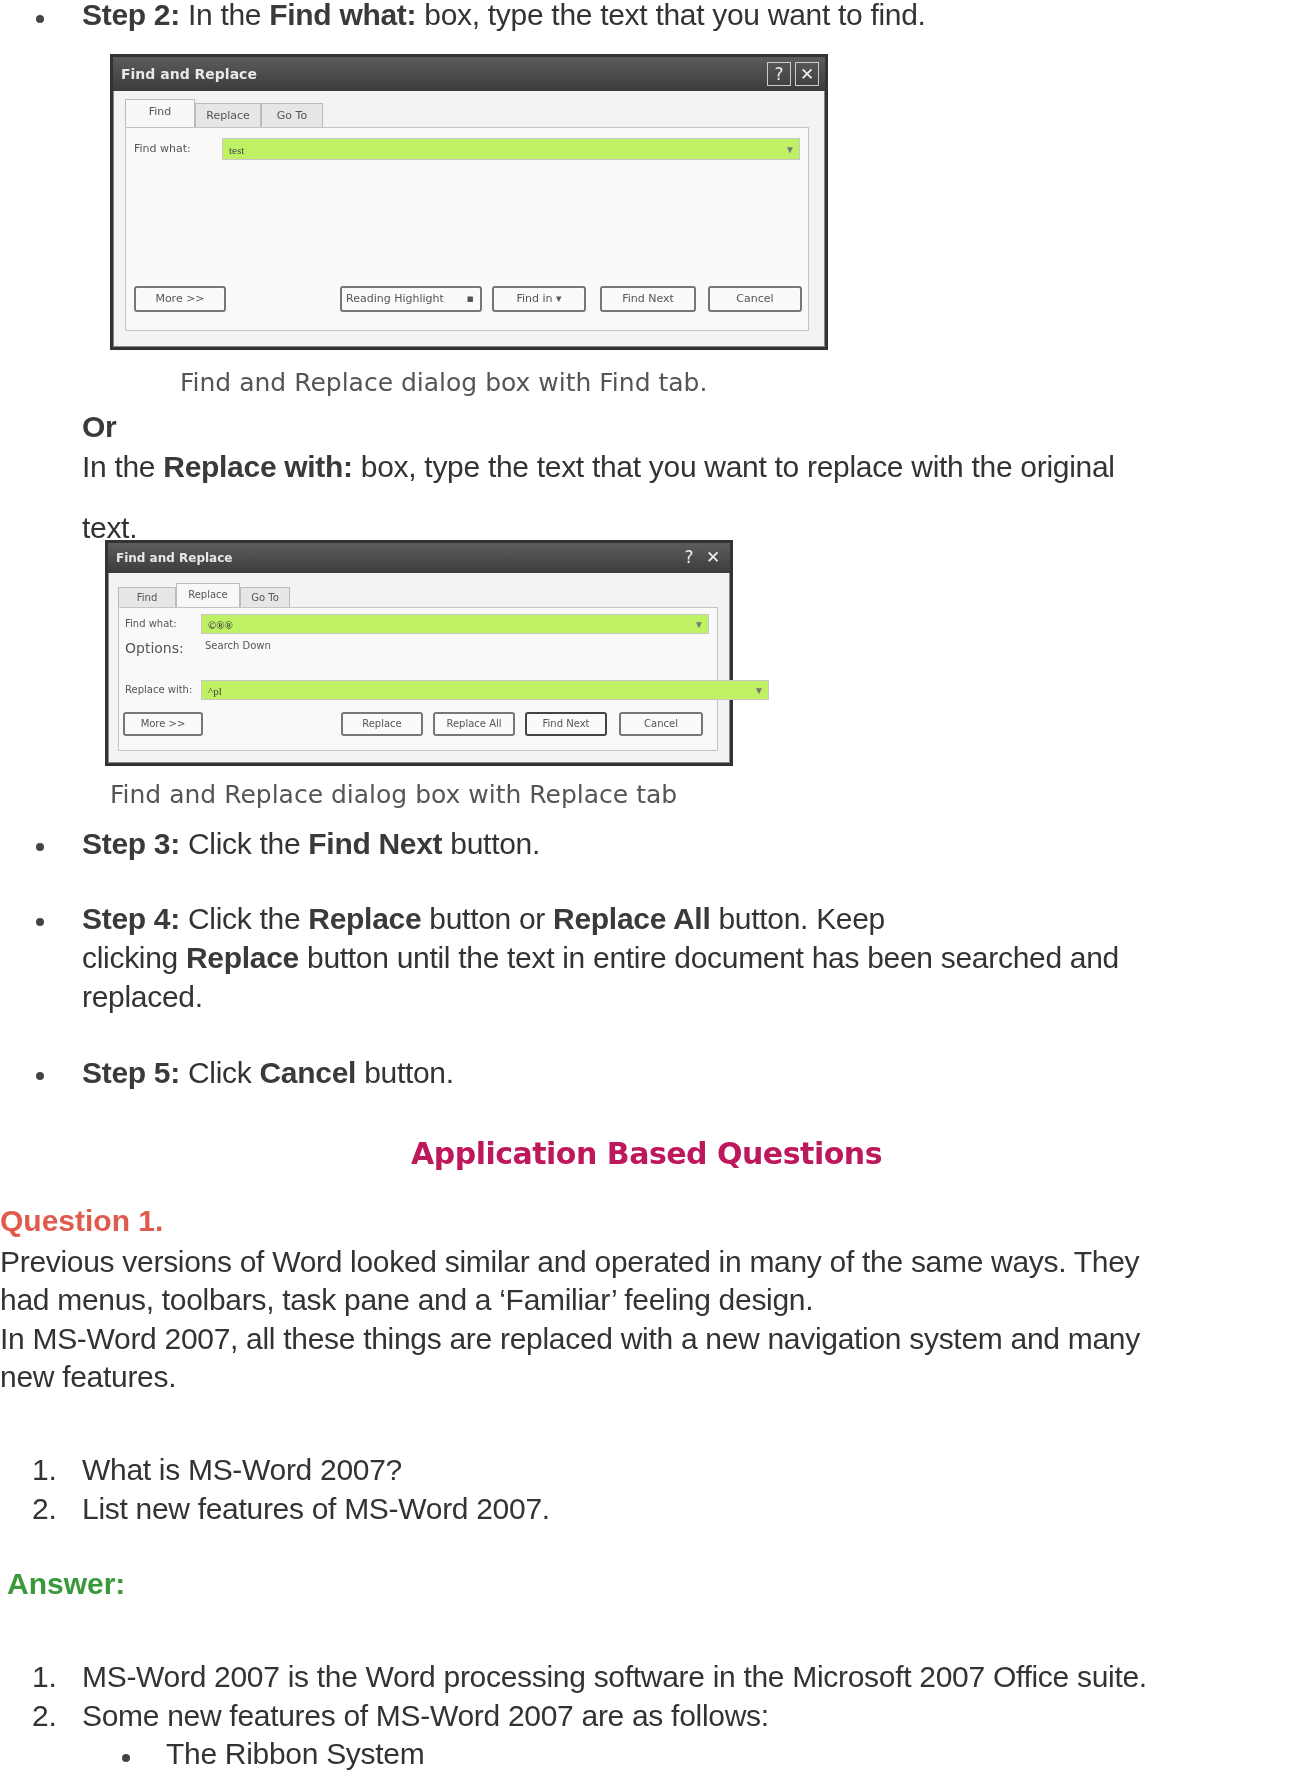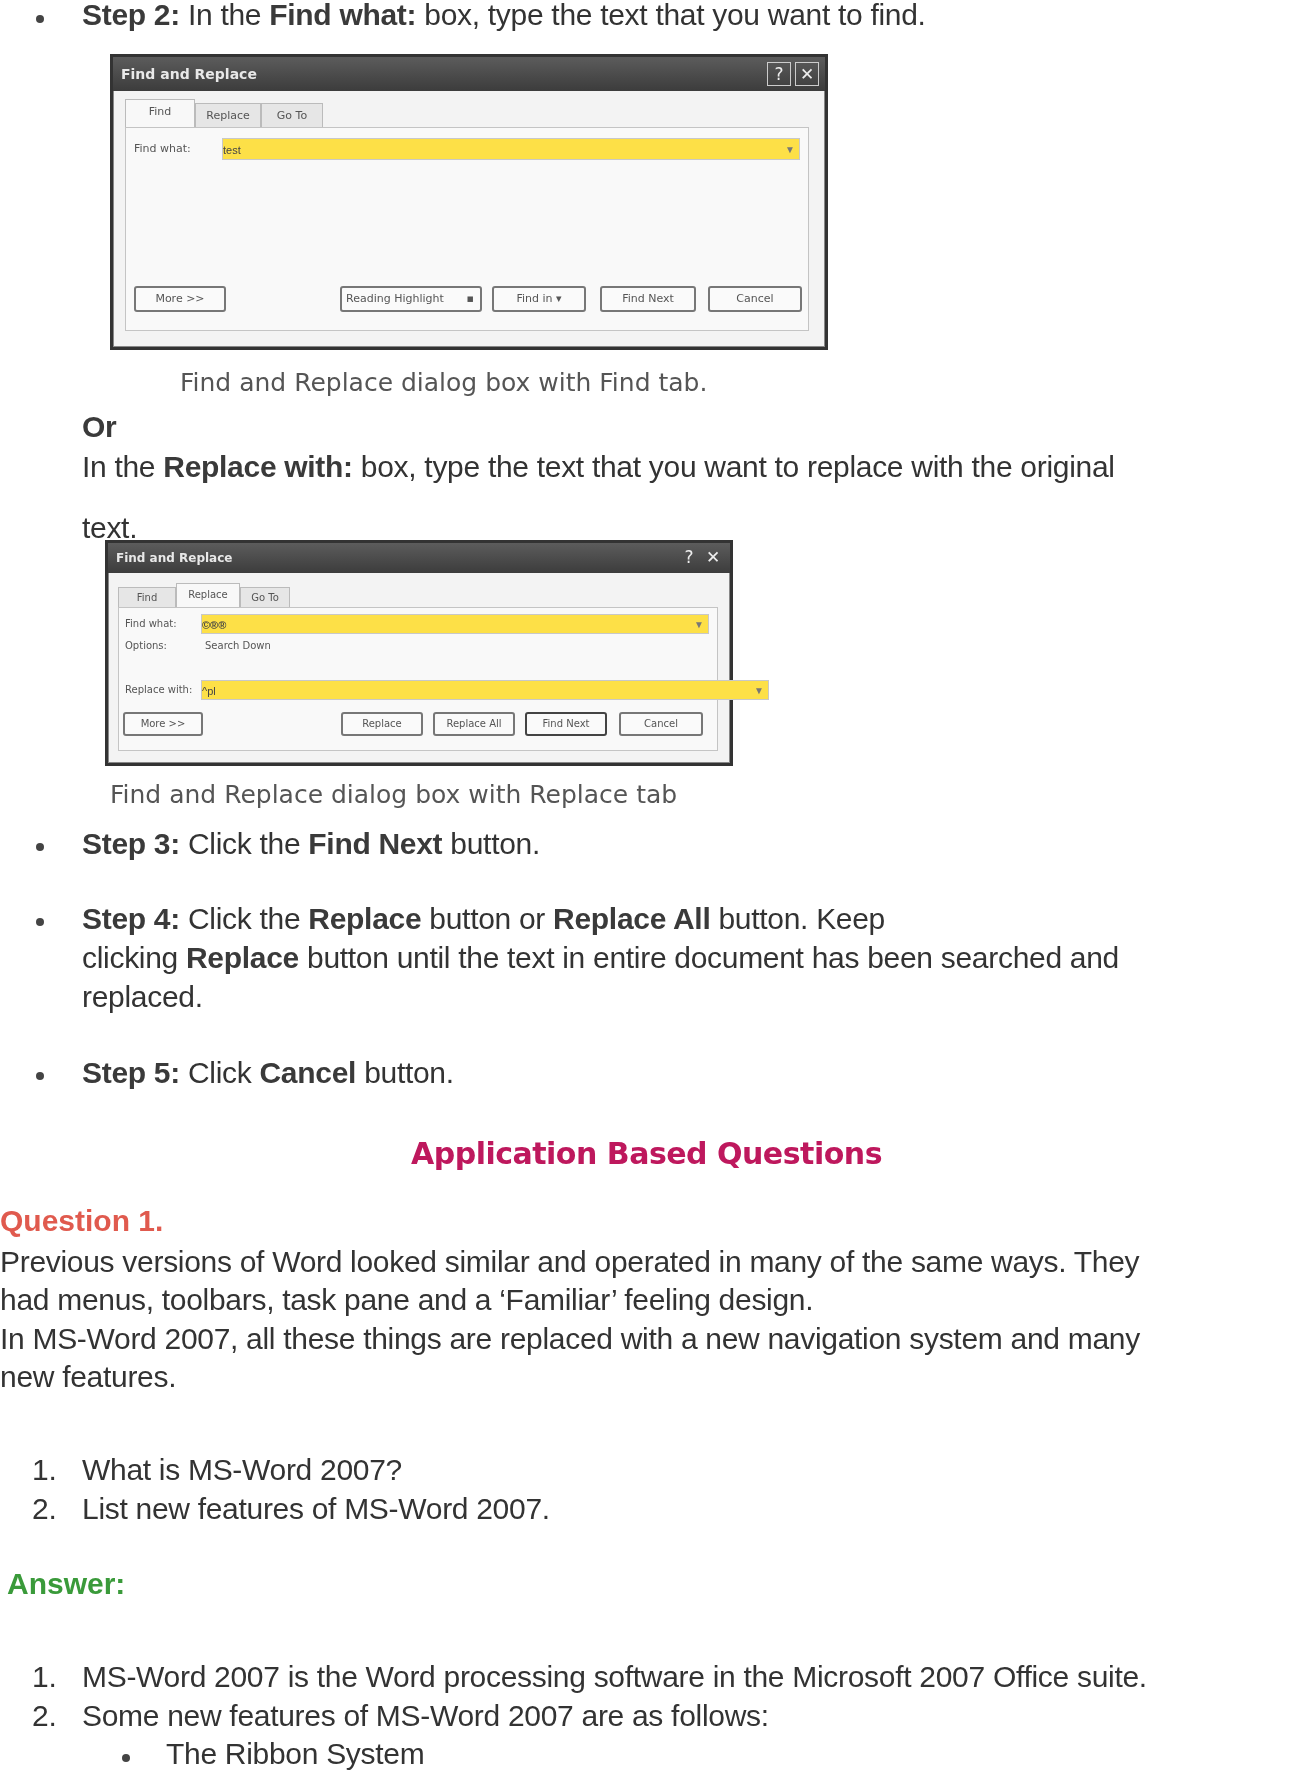--- a/index.html
+++ b/index.html
@@ -15,22 +15,22 @@
   .dlg { position:absolute; background:#f3f3f3; border:3px solid #333; box-shadow:0 0 0 1px #888 inset; }
   .dlg-title { position:absolute; left:0; right:0; top:0; background:linear-gradient(#5c5c5c,#3c3c3c); color:#e8e8e8;
                font-family:"DejaVu Sans", sans-serif; font-weight:bold; font-size:14px; padding-left:8px; box-sizing:border-box; }
   .dlg-ctrl { position:absolute; top:5px; width:22px; height:22px; border:1px solid #ccc; color:#eee;
               font-size:17px; line-height:22px; text-align:center; font-family:"DejaVu Sans", sans-serif; }
   .tab { position:absolute; height:24px; border:1px solid #bbb; border-bottom:none; background:#e6e6e6;
          font-family:"DejaVu Sans", sans-serif; font-size:11px; color:#555; text-align:center; line-height:24px; }
   .tab.active { background:#f8f8f8; height:28px; top:-4px; }
   .panel { position:absolute; border:1px solid #c4c4c4; background:#f9f9f9; }
   .lbl { position:absolute; font-family:"DejaVu Sans", sans-serif; font-size:11px; color:#555; white-space:nowrap; }
-  .field { position:absolute; height:22px; background:#fde047; border:1px solid #c8c8c8;
-           font-family:Liberation Sans, sans-serif; font-size:11px; color:#444; line-height:22px; padding-left:0; box-sizing:border-box; }
+  .field { position:absolute; height:22px; background:#bef264; border:1px solid #c8c8c8;
+           font-family:Liberation Serif, serif; font-size:11px; color:#444; line-height:22px; padding-left:6px; box-sizing:border-box; }
   .field .arrow { position:absolute; right:4px; top:0; font-size:10px; color:#777; }
   .btn { position:absolute; height:26px; border:2px solid #777; border-radius:3px; background:#fafafa;
          font-family:"DejaVu Sans", sans-serif; font-size:11px; color:#555; text-align:center; line-height:22px; box-sizing:border-box; white-space:nowrap; }
   .heading { font-family:"DejaVu Sans", sans-serif; font-weight:bold; font-size:30px; color:#be185d; white-space:nowrap; letter-spacing:-0.5px; }
   .q-red { color:#e05a4e; font-weight:bold; font-size:30px; }
   .a-green { color:#3a9a3a; font-weight:bold; font-size:30px;padding-left:7px; }
 </style>
 </head>
 <body>
 
@@ -85,21 +85,21 @@
   <div class="abs" style="left:10px; top:44px; width:600px; height:164px;">
     <div class="tab" style="left:0; width:56px; height:20px; line-height:20px; font-size:10px;">Find</div>
     <div class="tab active" style="left:58px; width:62px; height:24px; line-height:22px; font-size:10px;">Replace</div>
     <div class="tab" style="left:122px; width:48px; height:20px; line-height:20px; font-size:10px;">Go To</div>
     <div class="panel" style="left:0; top:20px; width:598px; height:142px;">
       <div class="lbl" style="left:6px; top:10px; font-size:10px;">Find what:</div>
       <div class="field" style="left:82px; top:6px; width:508px; height:20px; line-height:20px; font-weight:bold;">
         <span>©®®</span>
         <span class="arrow">▼</span>
       </div>
-      <div class="lbl" style="left:6px; top:32px; font-size:10px;">Options:</div>
+      <div class="lbl" style="left:6px; top:32px; font-size:14px;">Options:</div>
       <div class="lbl" style="left:86px; top:32px; font-size:10px;">Search Down</div>
       <div class="lbl" style="left:6px; top:76px; font-size:10px;">Replace with:</div>
       <div class="field" style="left:82px; top:72px; width:568px; height:20px; line-height:20px;">
         <span>^pl</span>
         <span class="arrow">▼</span>
       </div>
       <div class="btn" style="left:4px; top:104px; width:80px; height:24px; line-height:20px; font-size:10px;">More &gt;&gt;</div>
       <div class="btn" style="left:222px; top:104px; width:82px; height:24px; line-height:20px; font-size:10px;">Replace</div>
       <div class="btn" style="left:314px; top:104px; width:82px; height:24px; line-height:20px; font-size:10px;">Replace All</div>
       <div class="btn" style="left:406px; top:104px; width:82px; height:24px; line-height:20px; font-size:10px; border-color:#444;">Find Next</div>

